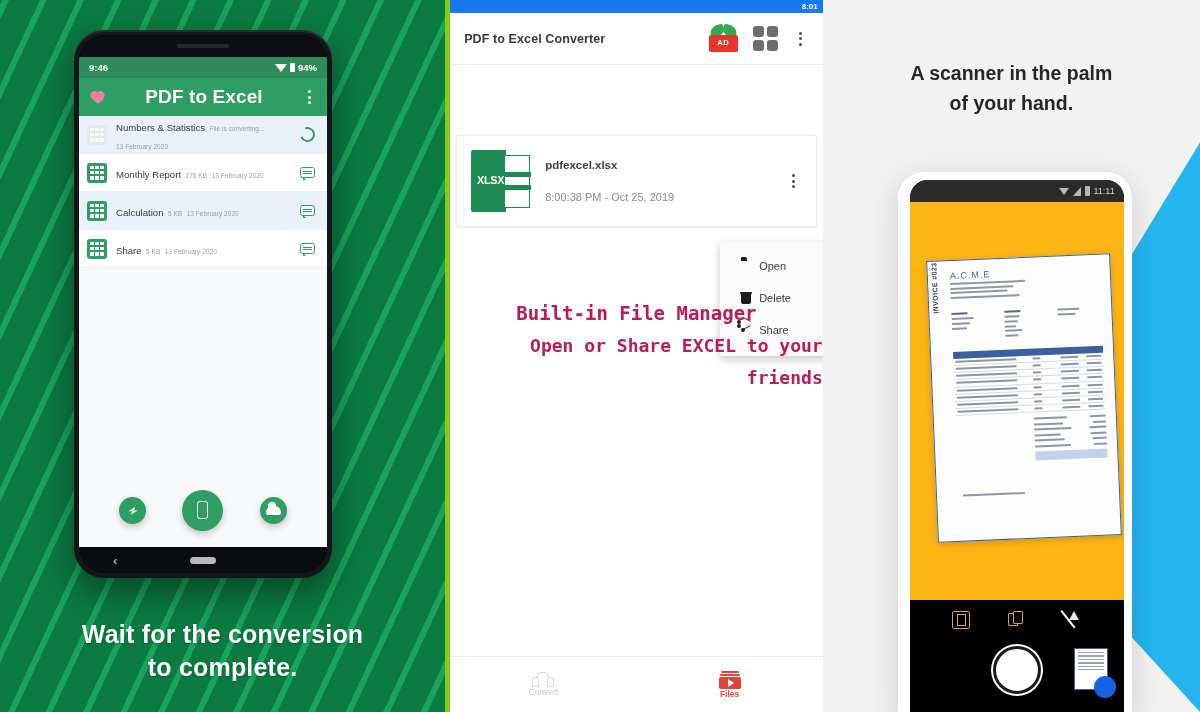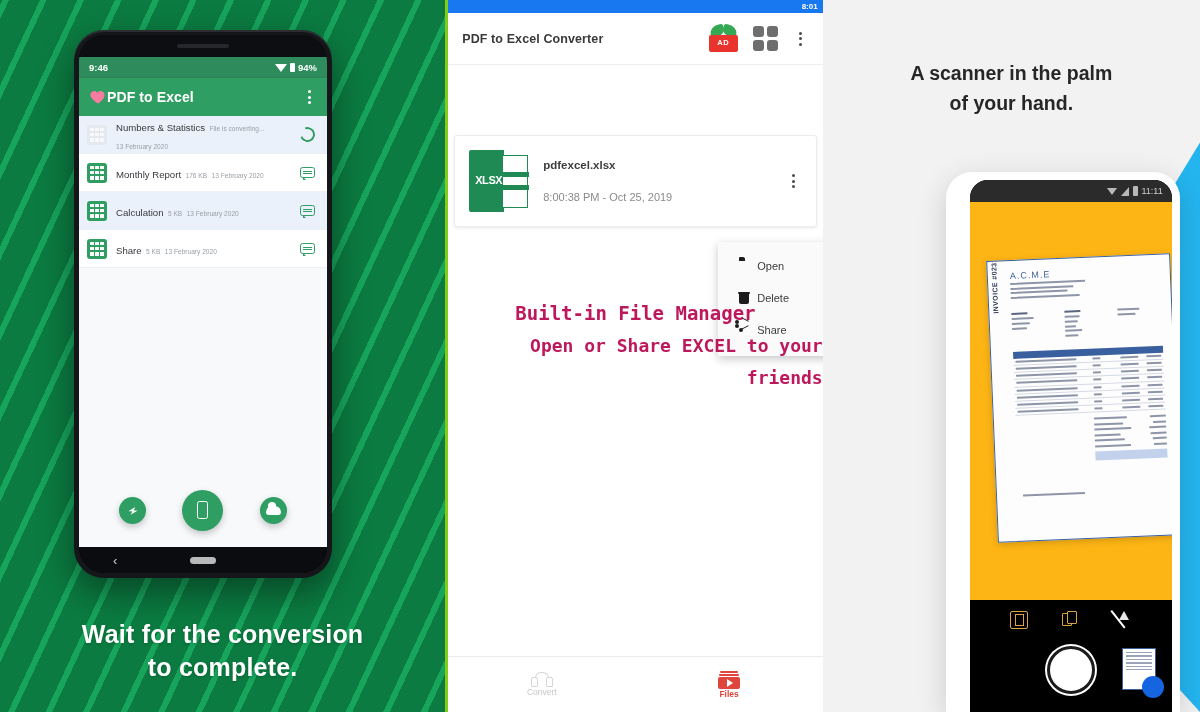--- a/index.html
+++ b/index.html
@@ -66,22 +66,22 @@
   .wifi-tri { width: 0; height: 0; border-left: 6px solid transparent; border-right: 6px solid transparent; border-top: 8px solid #fff; }
   .batt-rect { width: 5px; height: 9px; background: #fff; border-radius: 1px; }
 
   .p1-appbar {
     flex: none; height: 38px; background: #2e9e62;
     display: flex; align-items: center; padding: 0 10px;
     box-shadow: 0 1px 3px rgba(0,0,0,.2);
   }
   .heart-icon { width: 18px; height: 18px; position: relative; }
   .p1-title {
-    flex: 1; 
-    color: #fff; font-size: 14px; font-weight: bold;
+    flex: 1; text-align: center;
+    color: #fff; font-size: 19px; font-weight: bold;
     letter-spacing: .1px;
   }
   .kebab { width: 16px; display: flex; flex-direction: column; align-items: center; gap: 2.5px; }
   .kebab i { display: block; width: 3px; height: 3px; border-radius: 50%; background: #fff; }
   .kebab.dark i { background: #4a4a4a; }
 
   .p1-list { flex: 1; background: #f7f9fb; overflow: hidden; position: relative; }
   .p1-row {
     display: flex; align-items: center;
     height: 38px; padding: 0 10px 0 8px;
@@ -142,21 +142,21 @@
   }
   .nav-back { position: absolute; left: 34px; color: #cfcfcf; font-size: 13px; }
   .nav-pill { width: 26px; height: 7px; border-radius: 4px; background: #b9b9b9; }
 
   
   .panel2 {
     position: relative;
     width: 400px; height: 712px;
     background: #ffffff;
     display: flex; flex-direction: column;
-    border-left: 3px solid #84cc16;
+    border-left: 5px solid #84cc16;
   }
   .p2-statusbar {
     flex: none; height: 13px; background: #1878f0;
     display: flex; align-items: center; justify-content: flex-end;
     padding-right: 5px;
     color: #fff; font-size: 8px; font-weight: bold;
   }
   .p2-appbar {
     flex: none; height: 52px; background: #fff;
     display: flex; align-items: center; padding: 0 14px;
@@ -259,22 +259,21 @@
     position: absolute; left: 0; right: 0; top: 58px;
     text-align: center; color: #262626;
     font-size: 19.5px; font-weight: bold; line-height: 1.55;
   }
   .phone3 {
     position: absolute; left: 75px; top: 172px;
     width: 234px; height: 540px;
     background: #ffffff;
     border-radius: 26px 26px 0 0;
     box-shadow: 0 8px 30px rgba(0,0,0,.16);
-    padding: 8px 8px 0 24px;
-    margin-left: 48px;
+    padding: 8px 8px 0 12px;
   }
   .phone3-inner {
     width: 100%; height: 100%;
     background: #000; border-radius: 18px 18px 0 0;
     overflow: hidden; display: flex; flex-direction: column;
   }
   .p3-statusbar {
     flex: none; height: 22px; background: #2b2b2b;
     display: flex; align-items: center; justify-content: flex-end; gap: 4px;
     padding-right: 9px; color: #cfcfcf; font-size: 9px;

